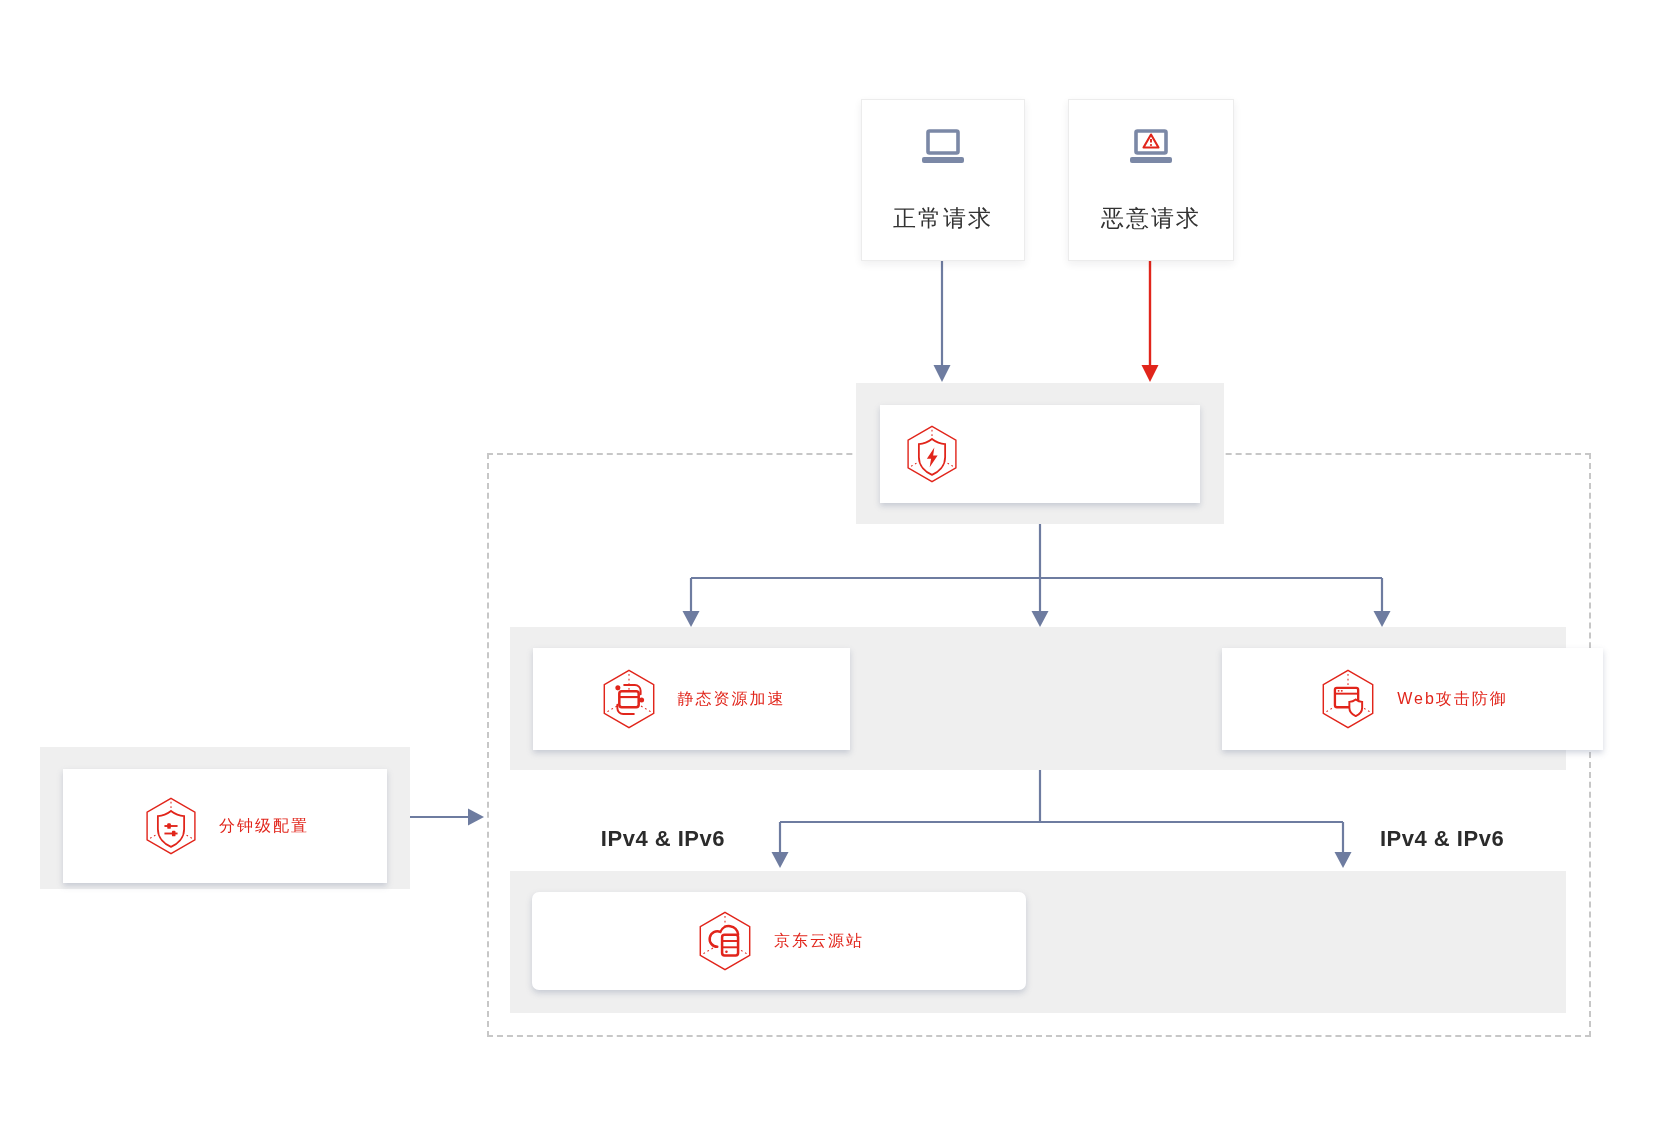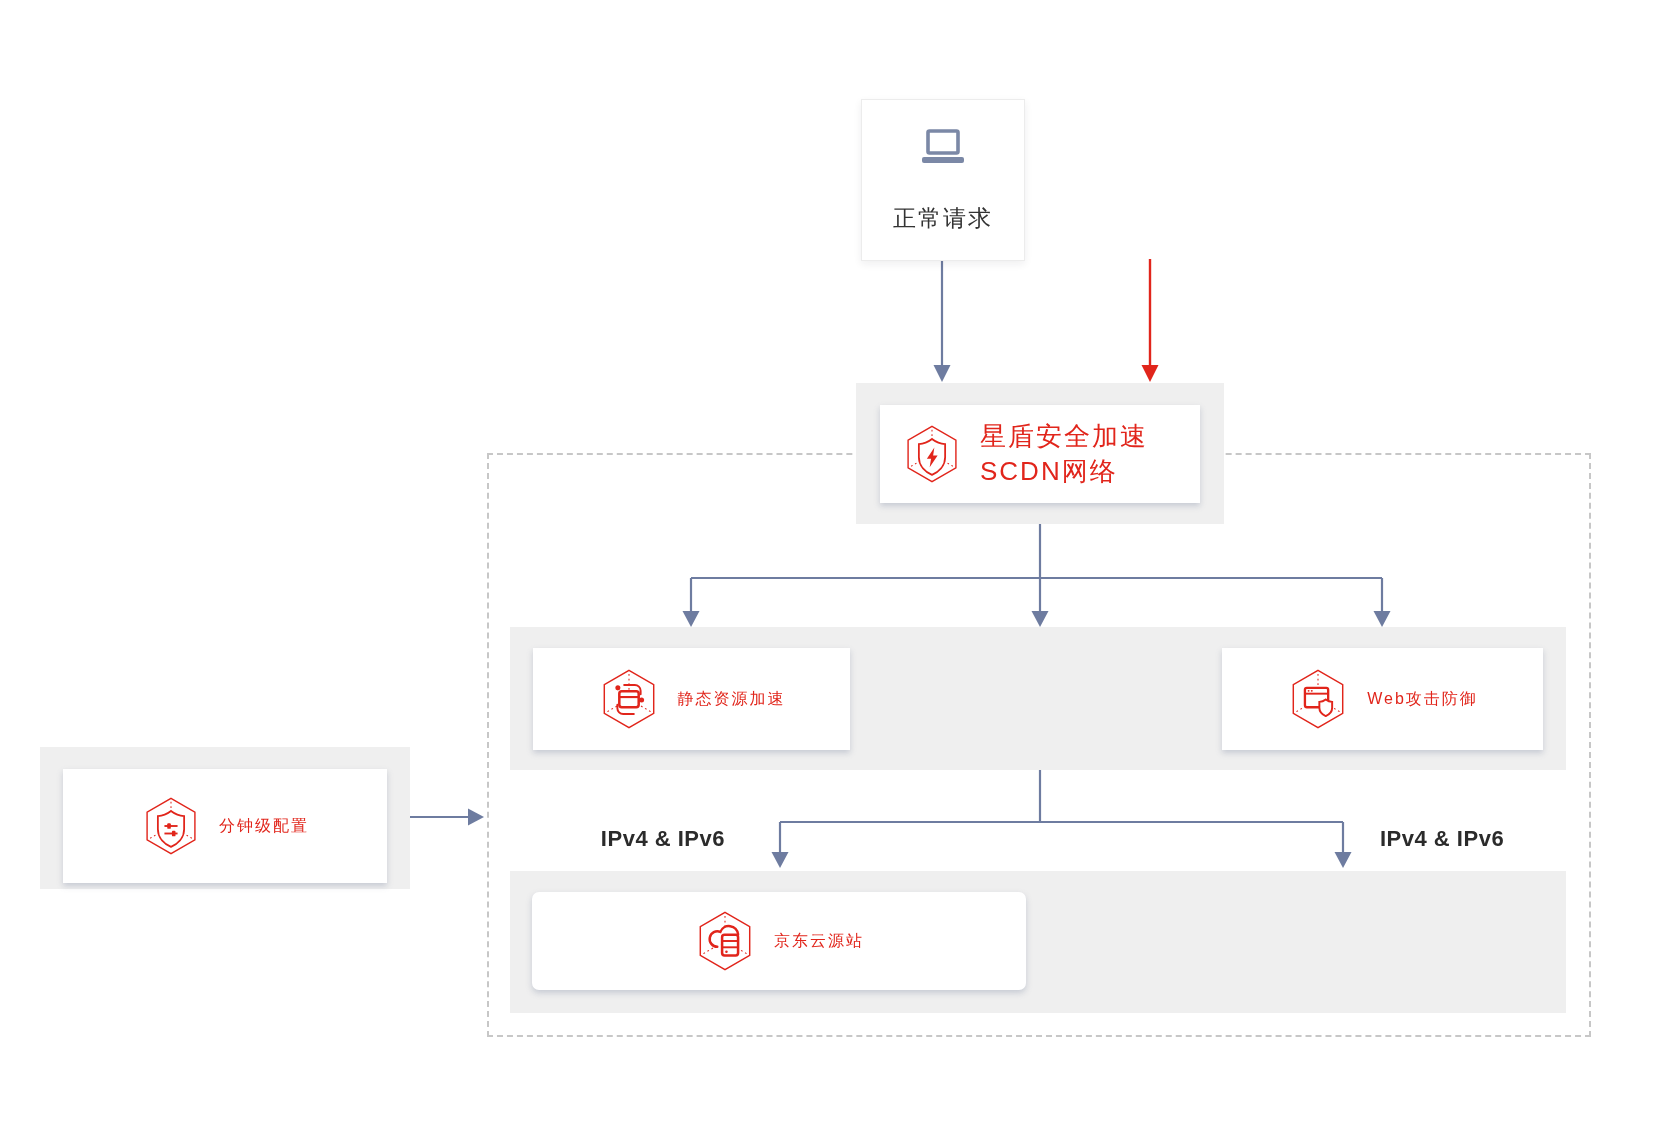--- a/index.html
+++ b/index.html
@@ -72,54 +72,60 @@
   </svg>
 
   <div class="top-box" style="left:861px;top:99px;width:162px;height:160px;">
     <svg class="ico" width="64" height="46" viewBox="0 0 64 46">
       <rect x="17" y="4" width="30" height="22" rx="1.5" fill="#fff" stroke="#7b88a6" stroke-width="3.6"></rect>
       <rect x="11" y="30" width="42" height="6" rx="2" fill="#7b88a6"></rect>
     </svg>
     <span class="lbl">正常请求</span>
   </div>
 
+  <div class="top-box" style="left:1068px;top:99px;width:164px;height:160px;">
+    <svg class="ico" width="64" height="46" viewBox="0 0 64 46">
+      <rect x="17" y="4" width="30" height="22" rx="1.5" fill="#fff" stroke="#7b88a6" stroke-width="3.6"></rect>
+      <rect x="11" y="30" width="42" height="6" rx="2" fill="#7b88a6"></rect>
+      <path d="M32 7.5 L39.5 20.5 H24.5 Z" fill="#fff" stroke="#e1251b" stroke-width="2.1" stroke-linejoin="round"></path>
+      <line x1="32" y1="12" x2="32" y2="15.6" stroke="#e1251b" stroke-width="1.9"></line>
+      <circle cx="32" cy="18" r="1.1" fill="#e1251b"></circle>
+    </svg>
+    <span class="lbl">恶意请求</span>
+  </div>
 
   <div class="gray-wrap" style="left:856px;top:383px;width:368px;height:141px;">
     <div class="card" style="left:24px;top:22px;width:320px;height:98px;justify-content:flex-start;padding-left:22px;box-sizing:border-box;">
       <svg class="ico" width="60" height="60" viewBox="0 0 64 64">
         <path d="M32 2.5 L57.5 17.2 V46.8 L32 61.5 L6.5 46.8 V17.2 Z" fill="none" stroke="#e1251b" stroke-width="1.5"></path>
         <path d="M32 32 L32 5 M32 32 L9 45.5 M32 32 L55 45.5" fill="none" stroke="#e1251b" stroke-width="1.1" stroke-dasharray="1.8 3"></path>
         <path d="M32 16 C36.5 19.5 41.5 21.2 46 21.4 L46 35.5 C46 45 38.8 51.3 32 54.2 C25.2 51.3 18 45 18 35.5 L18 21.4 C22.5 21.2 27.5 19.5 32 16 Z" fill="#fff" stroke="#e1251b" stroke-width="1.9"></path>
         <path d="M34.5 25 L26.5 37 H31 L29.5 46 L38 33.5 H33.2 Z" fill="#e1251b"></path>
       </svg>
-      <div class="scdn-text">
-        <span>星盾安全加速</span>
-        <span>SCDN网络</span>
-      </div>
     </div>
   </div>
 
   <div class="gray-wrap" style="left:510px;top:627px;width:1056px;height:143px;">
 
     <div class="card" style="left:23px;top:21px;width:317px;height:102px;">
       <svg class="ico" width="62" height="62" viewBox="0 0 64 64">
         <path d="M32 2.5 L57.5 17.2 V46.8 L32 61.5 L6.5 46.8 V17.2 Z" fill="none" stroke="#e1251b" stroke-width="1.5"></path>
         <path d="M32 32 L32 5 M32 32 L9 45.5 M32 32 L55 45.5" fill="none" stroke="#e1251b" stroke-width="1.1" stroke-dasharray="1.8 3"></path>
         <path d="M27 17.5 h11 a6 6 0 0 1 6 6 v3.5" fill="none" stroke="#e1251b" stroke-width="2" stroke-linecap="round"></path>
         <path d="M37 47.5 h-11 a6 6 0 0 1 -6 -6 v-3.5" fill="none" stroke="#e1251b" stroke-width="2" stroke-linecap="round"></path>
         <rect x="22" y="24" width="20" height="16.5" rx="2.5" fill="#fff" stroke="#e1251b" stroke-width="2.6"></rect>
         <line x1="22.5" y1="30" x2="41.5" y2="30" stroke="#e1251b" stroke-width="2.2"></line>
         <circle cx="20.5" cy="20.5" r="2.6" fill="#e1251b"></circle>
         <circle cx="45" cy="33" r="2.6" fill="#e1251b"></circle>
       </svg>
       <span class="lbl">静态资源加速</span>
     </div>
 
 
-    <div class="card" style="left:712px;top:21px;width:321px;height:102px;">
+    <div class="card" style="left:712px;top:21px;width:381px;height:102px;">
       <svg class="ico" width="62" height="62" viewBox="0 0 64 64">
         <path d="M32 2.5 L57.5 17.2 V46.8 L32 61.5 L6.5 46.8 V17.2 Z" fill="none" stroke="#e1251b" stroke-width="1.5"></path>
         <path d="M32 32 L32 5 M32 32 L9 45.5 M32 32 L55 45.5" fill="none" stroke="#e1251b" stroke-width="1.1" stroke-dasharray="1.8 3"></path>
         <rect x="18.5" y="20.5" width="24" height="20" rx="2" fill="#fff" stroke="#e1251b" stroke-width="2.4"></rect>
         <line x1="18.5" y1="26.5" x2="42.5" y2="26.5" stroke="#e1251b" stroke-width="2"></line>
         <circle cx="22.3" cy="23.6" r="1" fill="#e1251b"></circle>
         <circle cx="25.6" cy="23.6" r="1" fill="#e1251b"></circle>
         <path d="M40 32.5 c2.1 1.6 4.4 2.4 6.6 2.5 v6 c0 4.4 -3.4 7.2 -6.6 8.6 c-3.2 -1.4 -6.6 -4.2 -6.6 -8.6 v-6 c2.2 -.1 4.5 -.9 6.6 -2.5 z" fill="#fff" stroke="#e1251b" stroke-width="2"></path>
       </svg>
       <span class="lbl">Web攻击防御</span>

